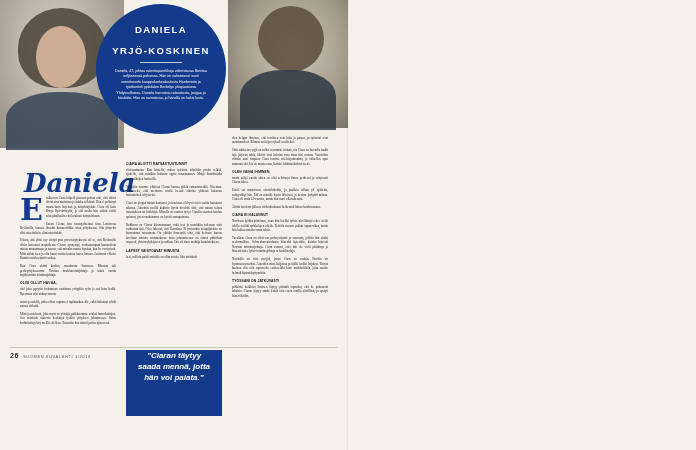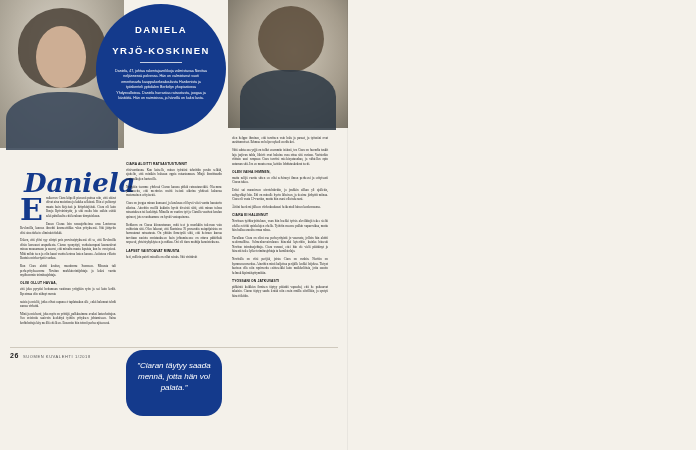--- a/index.html
+++ b/index.html
@@ -178,25 +178,24 @@
   #lc1 { left: 20px;  top: 196px; width: 96px; }
   #lc2 { left: 126px; top: 158px; width: 96px; }
   #lc3 { left: 232px; top: 136px; width: 96px; }
 
   
   .quote-box {
     position: absolute;
     background: #143a8c;
     color: #fff;
     font-family: "Liberation Sans", sans-serif;
-    font-weight: normal;
+    font-weight: bold;
     font-style: italic;
-    padding: 10px 9px;
+    padding: 0 9px;
     box-sizing: border-box;
-    border-radius: 17px;
   }
   #quote-left {
     left: 126px; top: 350px;
     width: 96px; height: 66px;
     font-size: 8px;
     line-height: 11px;
     text-align: center;
   }
 
   

